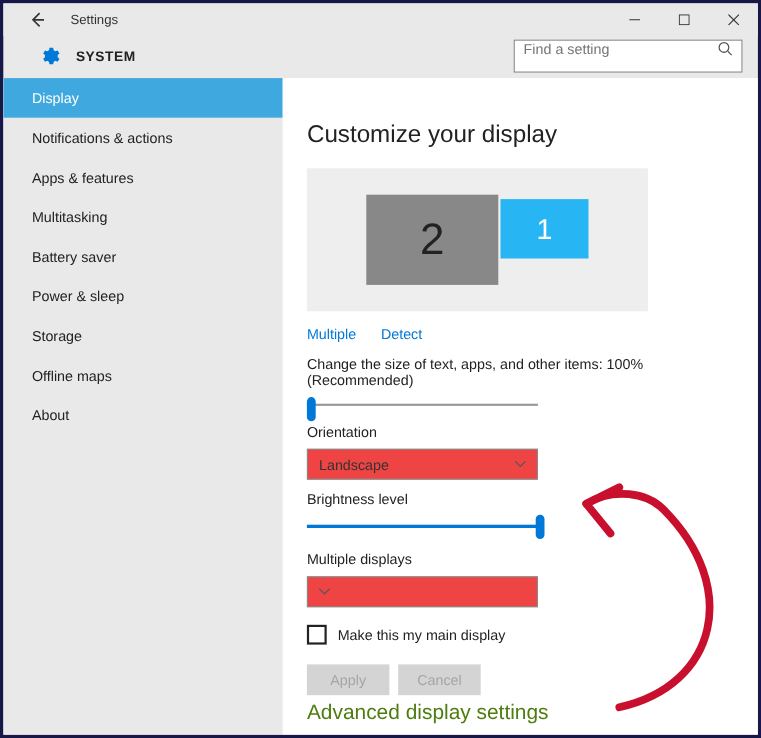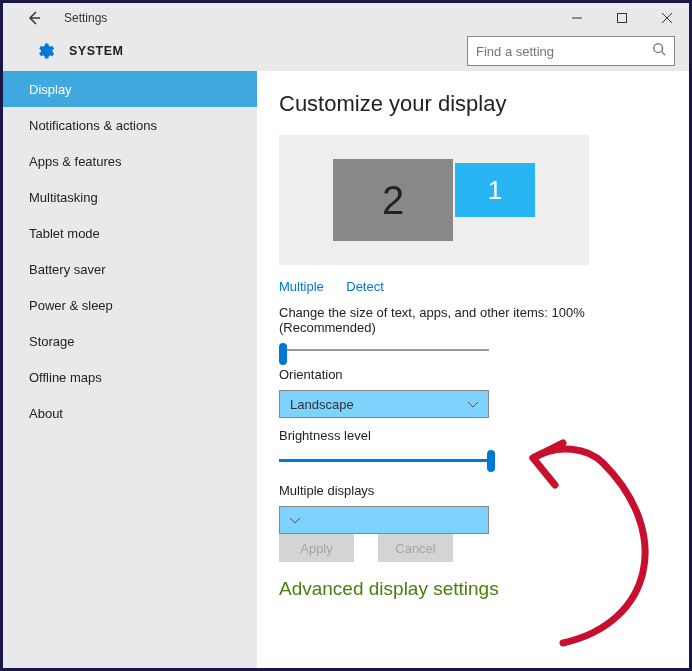--- a/index.html
+++ b/index.html
@@ -6,47 +6,47 @@
   body { background: #fff; }
   .frame { width: 692px; height: 671px; border: 3px solid #181848; background: #e9e9e9; position: relative; overflow: hidden; }
   .titlebar { height: 30px; display: flex; align-items: center; padding-left: 23px; background: #e9e9e9; }
   .titlebar .back { width: 16px; height: 16px; display: flex; align-items: center; justify-content: center; margin-right: 22px; color: #333; }
   .titlebar .title { font-size: 12px; color: #333; }
   .winctrls { margin-left: auto; display: flex; }
   .winctrls .wc { width: 45px; height: 29px; display: flex; align-items: center; justify-content: center; color: #333; }
   .header { height: 38px; display: flex; align-items: center; padding: 0 14px 2px 32px; }
   .gear { width: 20px; height: 20px; margin-right: 14px; color: #0078d7; }
   .crumb { font-size: 12.5px; font-weight: 600; letter-spacing: 0.5px; color: #222; }
-  .searchbox { margin-left: auto; width: 208px; height: 30px; border: 1px solid #888; background: #fff; display: flex; align-items: center; padding: 0 8px; }
+  .searchbox { margin-left: auto; width: 208px; height: 30px; border: 1px solid #888; background: #fff; display: flex; align-items: flex-start; padding: 0 8px; }
   .searchbox input { border: none; outline: none; flex: 1; font-size: 13px; color: #666; background: transparent; }
   .searchbox .sicon { color: #555; }
   .body { display: flex; height: calc(100% - 68px); }
   .sidebar { width: 254px; background: #e9e9e9; }
   .sb-item { height: 36px; display: flex; align-items: center; padding-left: 26px; font-size: 13px; color: #222; border-bottom: none; cursor: default; }
   .sb-item.selected { background: #3fa8de; color: #fff; }
-  .content { flex: 1; background: #fff; padding: 20px 22px 12px 22px; overflow: hidden; }
+  .content { flex: 1; background: #fff; padding: 38px 22px 12px 22px; overflow: hidden; }
   h1 { font-size: 22px; font-weight: 400; color: #222; margin-bottom: 18px; }
   .displays { width: 310px; height: 130px; background: #eeeeee; position: relative; display: flex; align-items: center; justify-content: center; }
   .mon2 { width: 120px; height: 82px; background: #888888; display: flex; align-items: center; justify-content: center; font-size: 40px; font-weight: 300; color: #222; }
   .mon1 { width: 80px; height: 54px; background: #28b5f4; display: flex; align-items: center; justify-content: center; font-size: 26px; font-weight: 300; color: #fff; align-self: flex-end; margin-bottom: 24px; }
   .monwrap { display: flex; align-items: flex-end; gap: 2px; }
   .links { margin-top: 12px; margin-bottom: 10px; }
   .links span { color: #0078d7; font-size: 13px; margin-right: 18px; cursor: pointer; }
   .label { font-size: 13px; color: #222; margin-top: 10px; margin-bottom: 8px; display: block; }
   .sliderA { position: relative; width: 210px; height: 14px; }
   .sliderA .track { position: absolute; top: 6px; left: 0; right: 0; height: 2px; background: #999; }
   .sliderA .thumb { position: absolute; top: 0; width: 8px; height: 22px; background: #0078d7; border-radius: 4px; }
-  .select { width: 210px; height: 28px; border: 1px solid #888; background: #7dd3fc; display: flex; align-items: center; padding: 0 10px; font-size: 13px; color: #333; justify-content: space-between; gap: 48px; }
+  .select { width: 210px; height: 28px; border: 1px solid #888; background: #ef4444; display: flex; align-items: center; padding: 0 10px; font-size: 13px; color: #333; justify-content: space-between; gap: 48px; }
   .select .chev { font-size: 10px; color: #555; }
   .sliderB { position: relative; width: 218px; height: 22px; margin-top: 4px; }
   .sliderB .trackfill { position: absolute; top: 8px; left: 0; width: 210px; height: 3px; background: #0078d7; }
   .sliderB .thumbB { position: absolute; top: -1px; left: 208px; width: 8px; height: 22px; background: #0078d7; border-radius: 4px; }
   .chkrow { display: flex; align-items: center; margin-top: 16px; margin-bottom: 18px; }
   .chk { width: 18px; height: 18px; border: 2px solid #222; margin-right: 10px; }
-  .btnrow { display: flex; gap: 24px; margin-bottom: 16px; }
+  .btnrow { display: flex; gap: 8px; margin-bottom: 6px; }
   .btn { width: 75px; height: 28px; background: #d4d4d4; color: #a5a5a5; display: flex; align-items: center; justify-content: center; font-size: 13px; }
   .advlink { color: #4d7c0f; font-size: 19px; cursor: pointer; }
   .arrow-annot { position: absolute; pointer-events: none; }
 </style>
 </head>
 <body>
 
 <div class="frame">
 
   <div class="titlebar">
@@ -101,23 +101,20 @@
           <span>Display</span>
         </div>
       <div class="sb-item">
           <span>Notifications &amp; actions</span>
         </div>
       <div class="sb-item">
           <span>Apps &amp; features</span>
         </div>
       <div class="sb-item">
           <span>Multitasking</span>
-        </div>
-      <div class="sb-item">
-          <span>Tablet mode</span>
         </div>
       <div class="sb-item">
           <span>Battery saver</span>
         </div>
       <div class="sb-item">
           <span>Power &amp; sleep</span>
         </div>
       <div class="sb-item">
           <span>Storage</span>
         </div>
@@ -172,20 +169,24 @@
 
       <div class="label">Multiple displays</div>
       <div class="select">
         <span class="chev">
           <svg width="10" height="6" viewBox="0 0 10 6">
               <path d="M0 0 L5 5 L10 0" stroke="#555" fill="none" stroke-width="1"></path>
             </svg>
         </span>
       </div>
 
+      <div class="chkrow">
+        <div class="chk"></div>
+        <span style="font-size:13px;color:#222">Make this my main display</span>
+      </div>
 
       <div class="btnrow">
         <div class="btn">
             <span>Apply</span>
           </div>
         <div class="btn">
             <span>Cancel</span>
           </div>
       </div>
 

